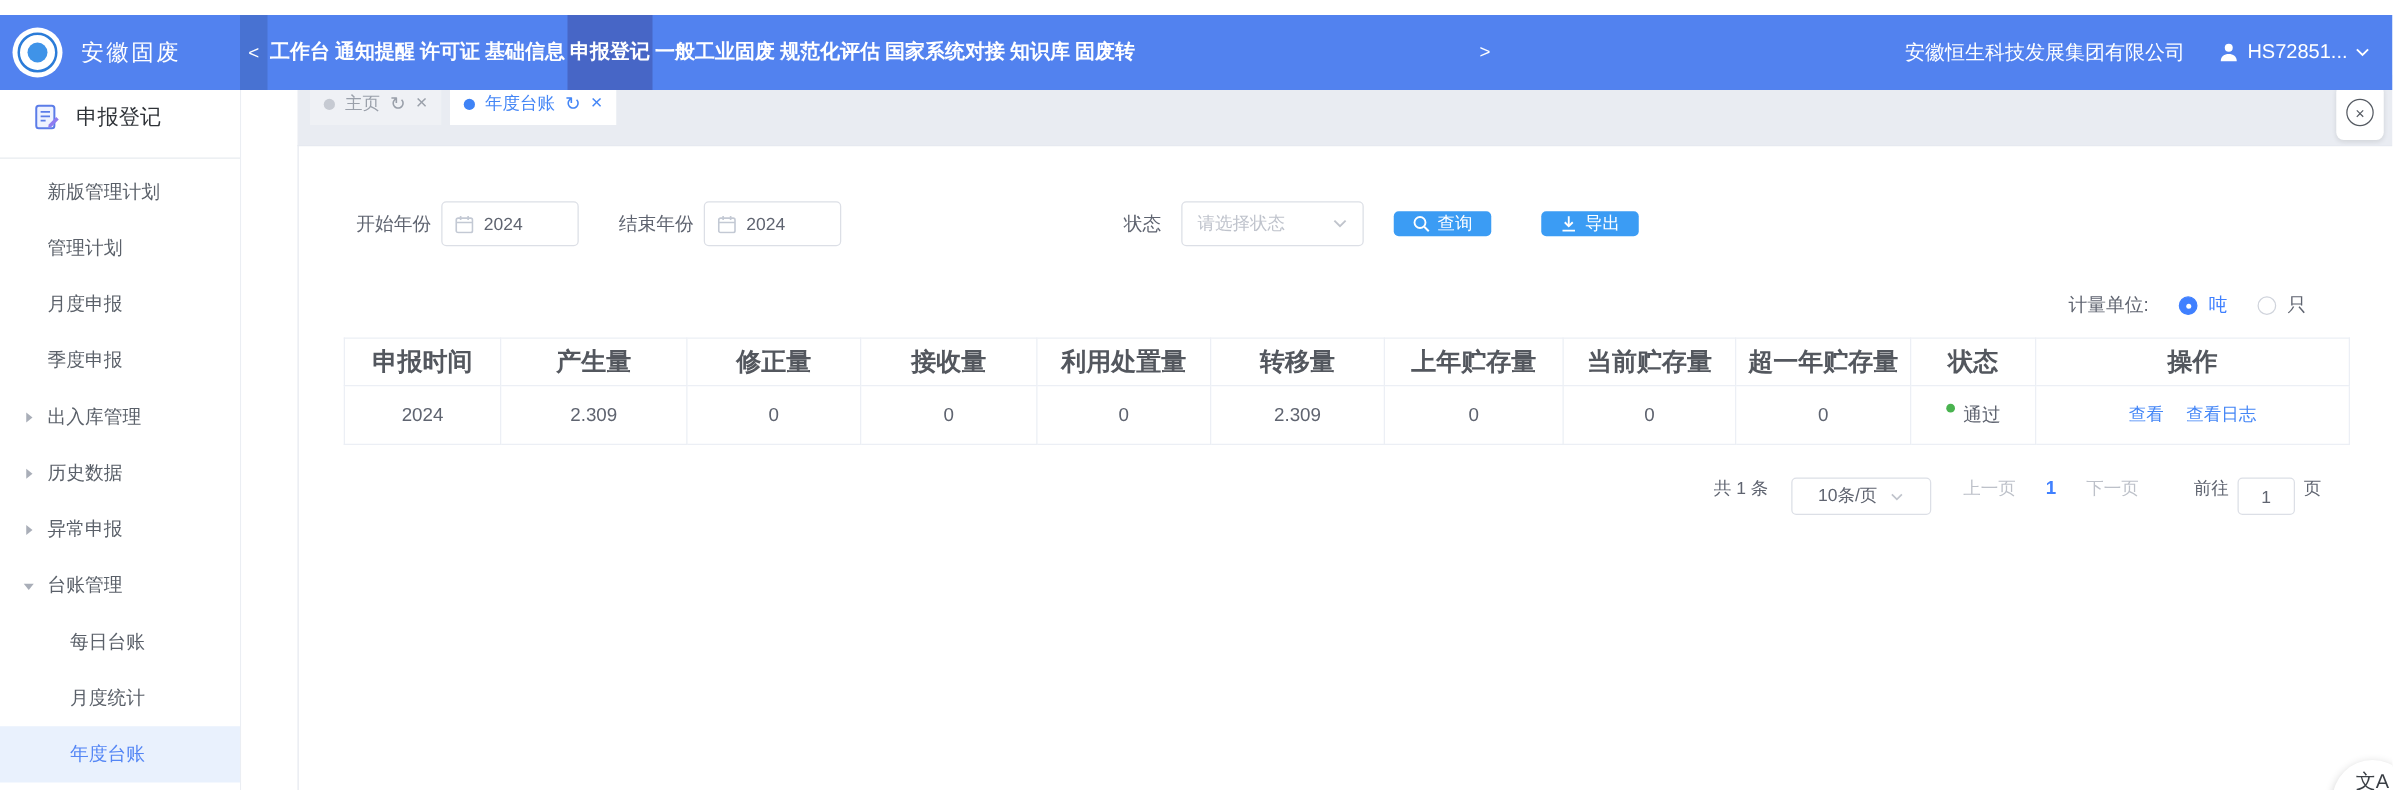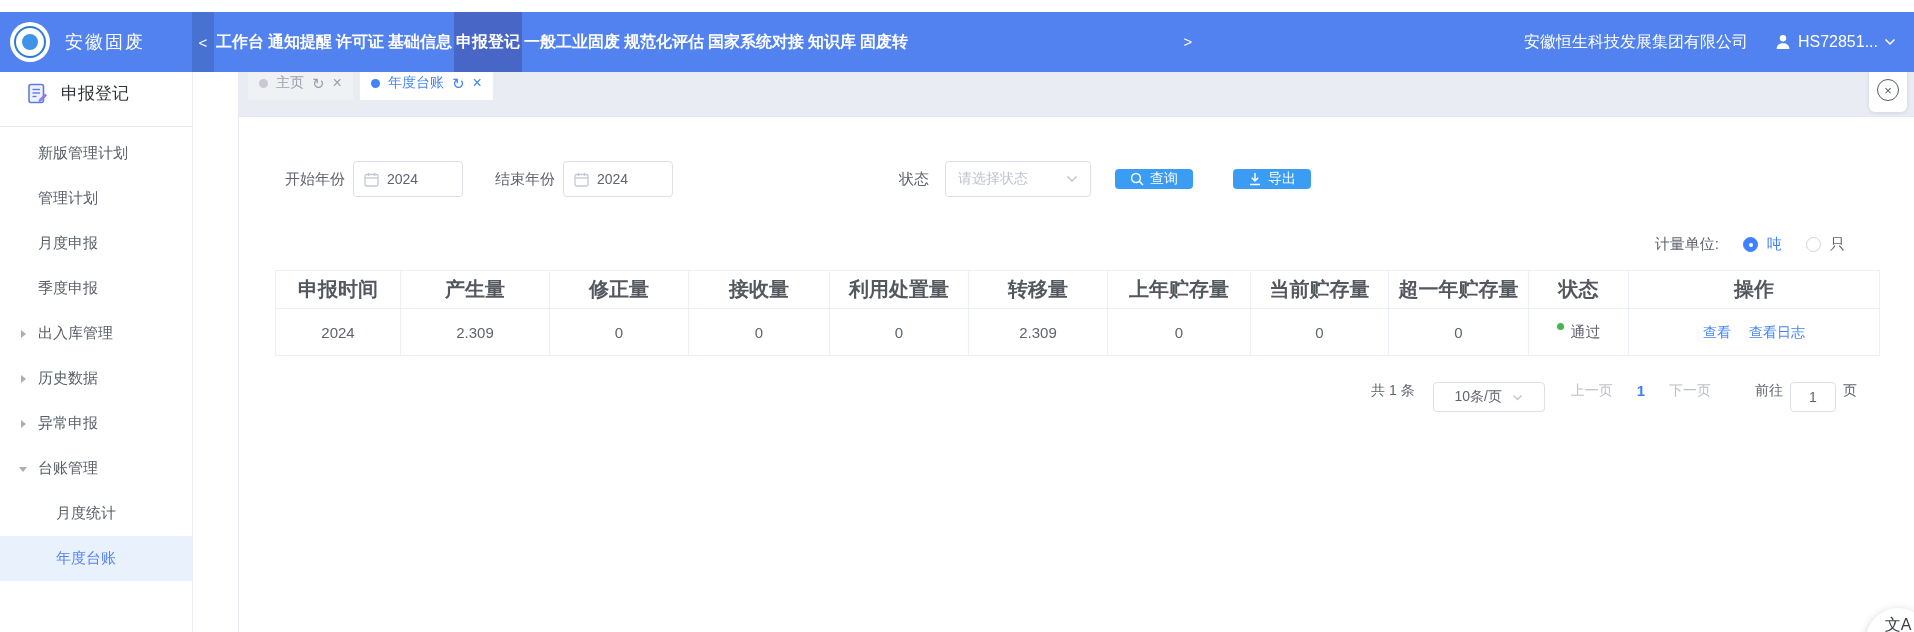--- a/index.html
+++ b/index.html
@@ -192,20 +192,21 @@
       <span>历史数据</span>
     </div>
     <div class="menu-item">
       <span class="caret-right"></span>
       <span>异常申报</span>
     </div>
     <div class="menu-item">
       <span class="caret-down"></span>
       <span>台账管理</span>
     </div>
+    <div class="menu-item sub">每日台账</div>
     <div class="menu-item sub">月度统计</div>
     <div class="menu-item sub active">年度台账</div>
   </nav>
 </aside>
 
 <div class="main">
 
   <div class="tabstrip">
     <div class="tab inactive">
       <span class="tab-dot"></span>

